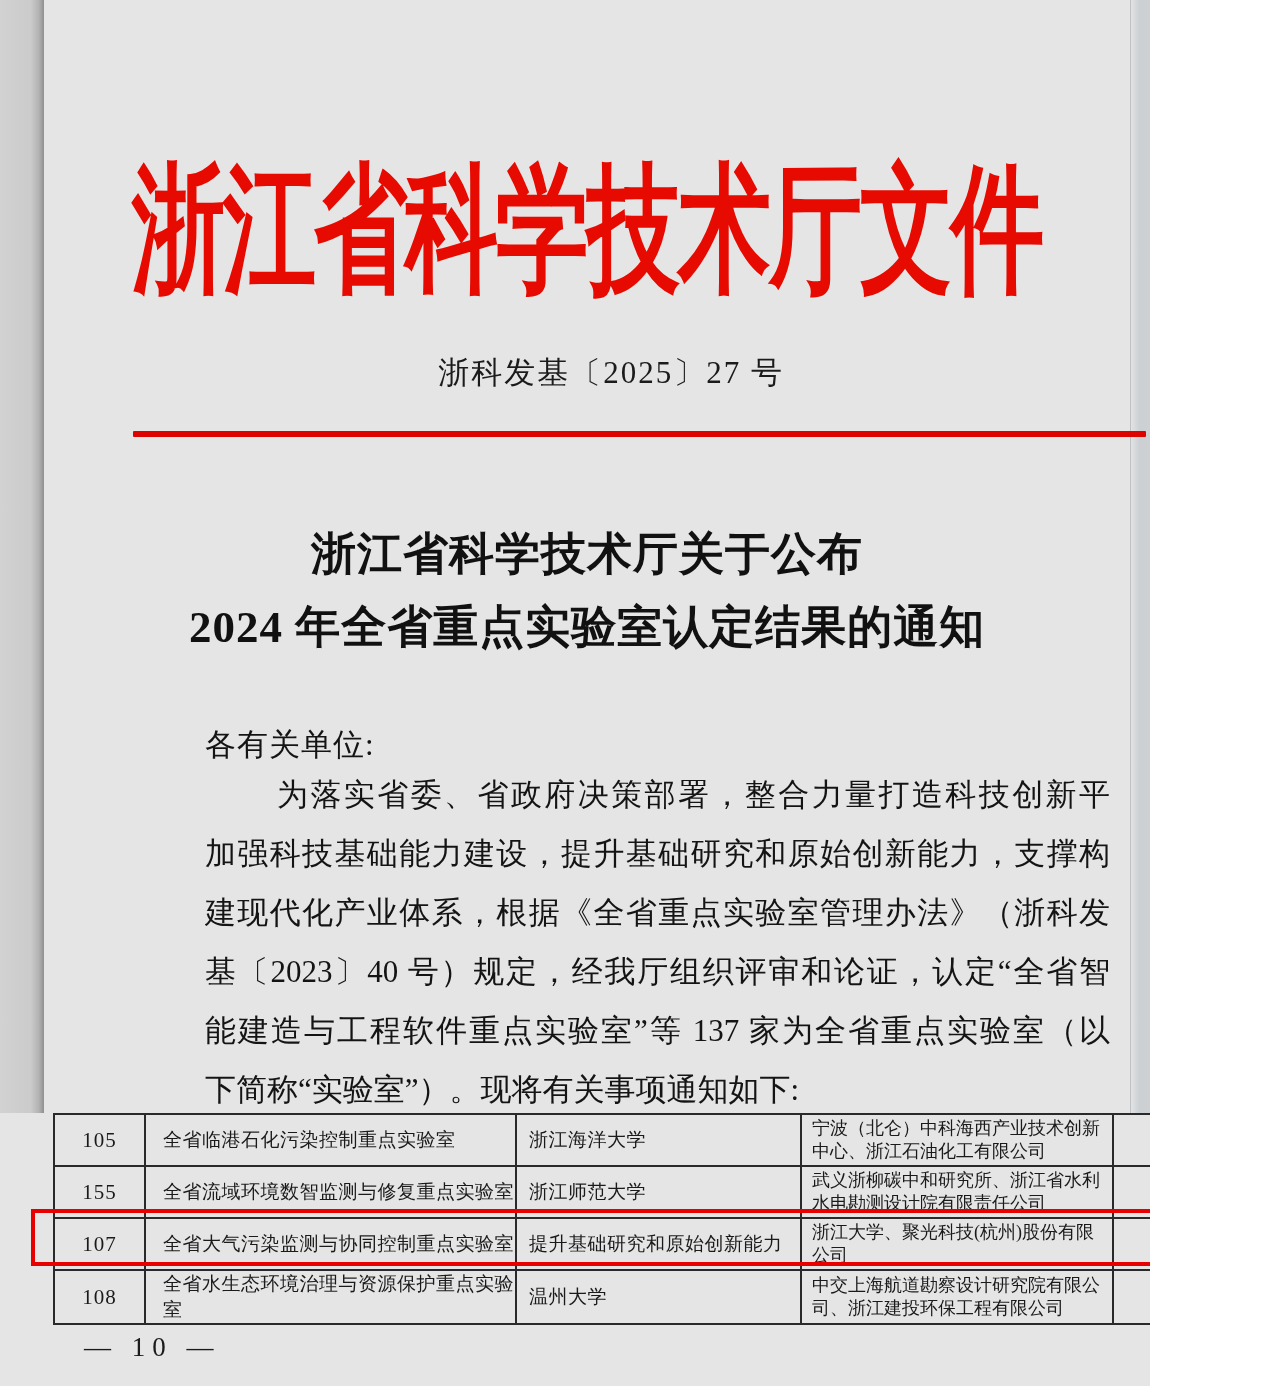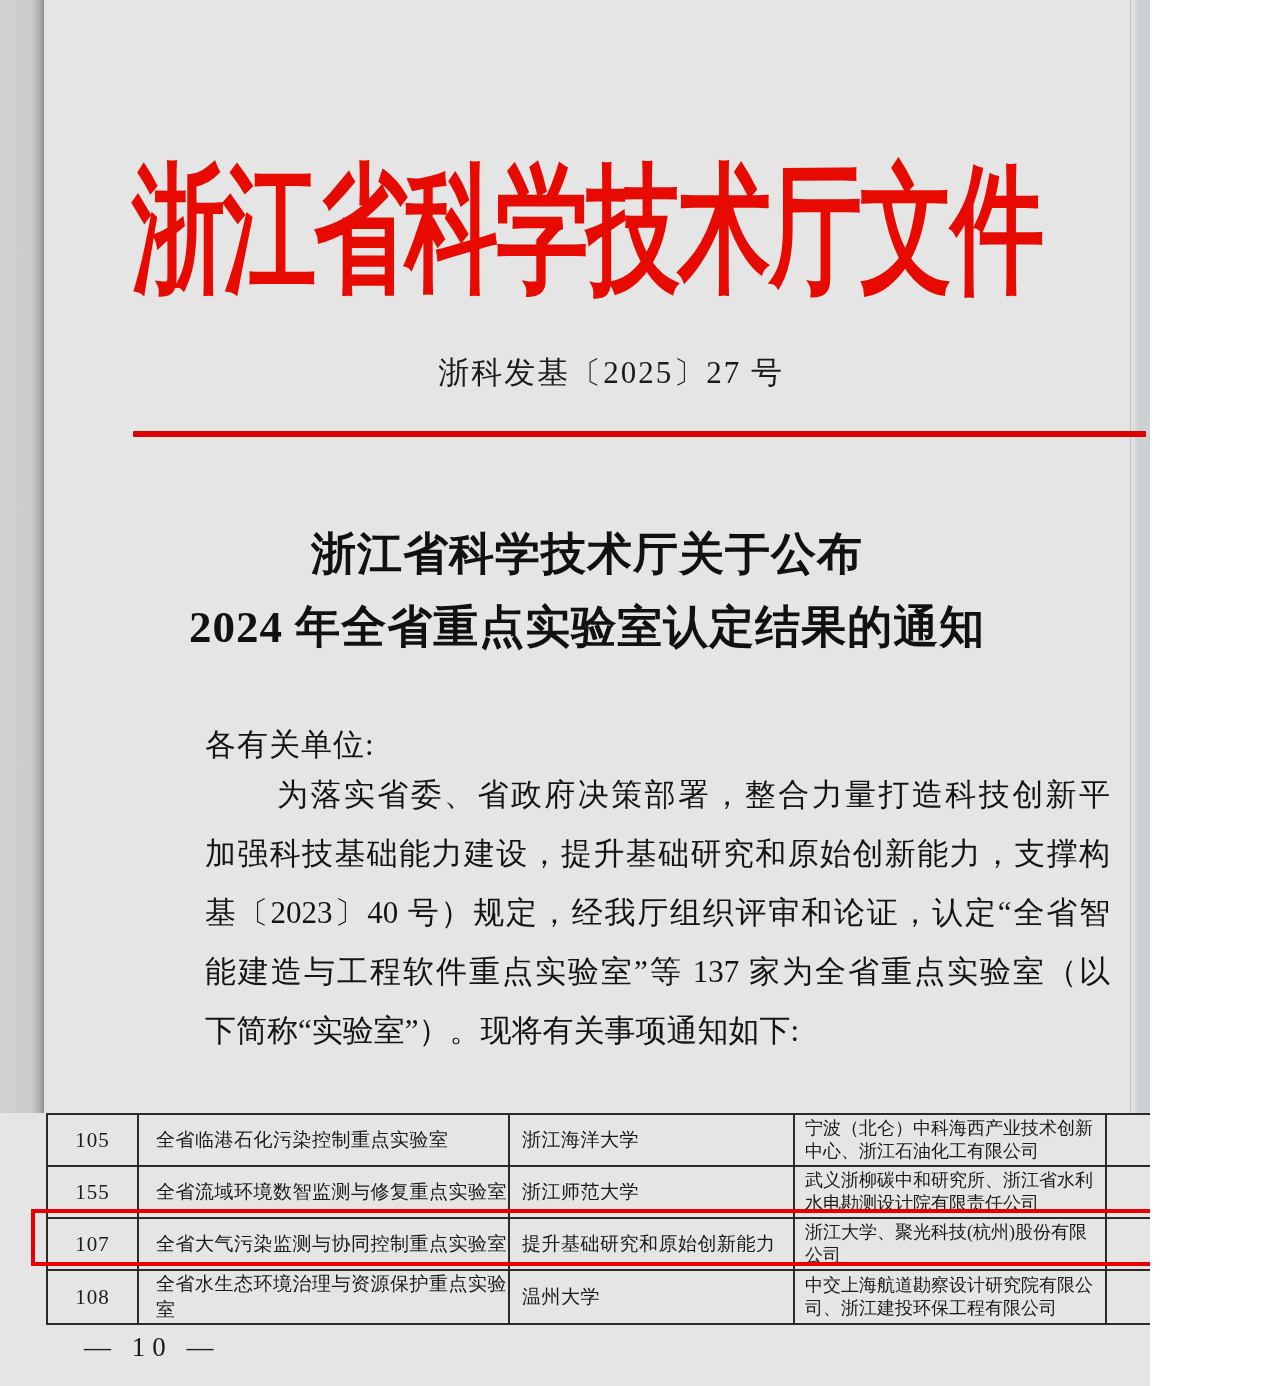--- a/index.html
+++ b/index.html
@@ -61,21 +61,21 @@
   .para-line{
     height:59px; line-height:59px; white-space:nowrap;
     text-align:justify; overflow:hidden;
   }
   .para-line.fill{ text-align-last:justify; text-justify:inter-character; white-space:normal; }
   .para-line.indent{ text-indent:72px; }
   .para-line.last{ text-align:left; }
 
   
   .results-table{
-    position:absolute; left:46px; top:1113px; width:1167px;
+    position:absolute; left:53px; top:1113px; width:1167px;
     border-collapse:collapse; table-layout:fixed;
     font-size:19px; color:#1a1a1a;
   }
   .results-table td{
     border:2px solid #2a2a2a; vertical-align:middle;
     overflow:hidden;
   }
   .td-no{ text-align:center; font-size:21px; letter-spacing:1px; }
   .td-lab{ padding-left:17px; letter-spacing:.5px;margin-left:13px; }
   .td-host{ padding-left:12px; letter-spacing:.5px;margin-left:44px; }
@@ -112,20 +112,21 @@
   <h1 class="notice-title">
     <span class="nt-line">浙江省科学技术厅关于公布</span>
     <span class="nt-line">2024 年全省重点实验室认定结果的通知</span>
   </h1>
 
   <div class="salutation">各有关单位:</div>
 
   <div class="body-paragraph">
     <div class="para-line fill indent">为落实省委、省政府决策部署，整合力量打造科技创新平台，</div>
     <div class="para-line fill">加强科技基础能力建设，提升基础研究和原始创新能力，支撑构</div>
+    <div class="para-line fill">建现代化产业体系，根据《全省重点实验室管理办法》（浙科发</div>
     <div class="para-line fill">基〔2023〕40 号）规定，经我厅组织评审和论证，认定“全省智</div>
     <div class="para-line fill">能建造与工程软件重点实验室”等 137 家为全省重点实验室（以</div>
     <div class="para-line last">下简称“实验室”）。现将有关事项通知如下:</div>
   </div>
 
   <table class="results-table">
     <colgroup>
       <col style="width:91px">
       <col style="width:371px">
       <col style="width:285px">

